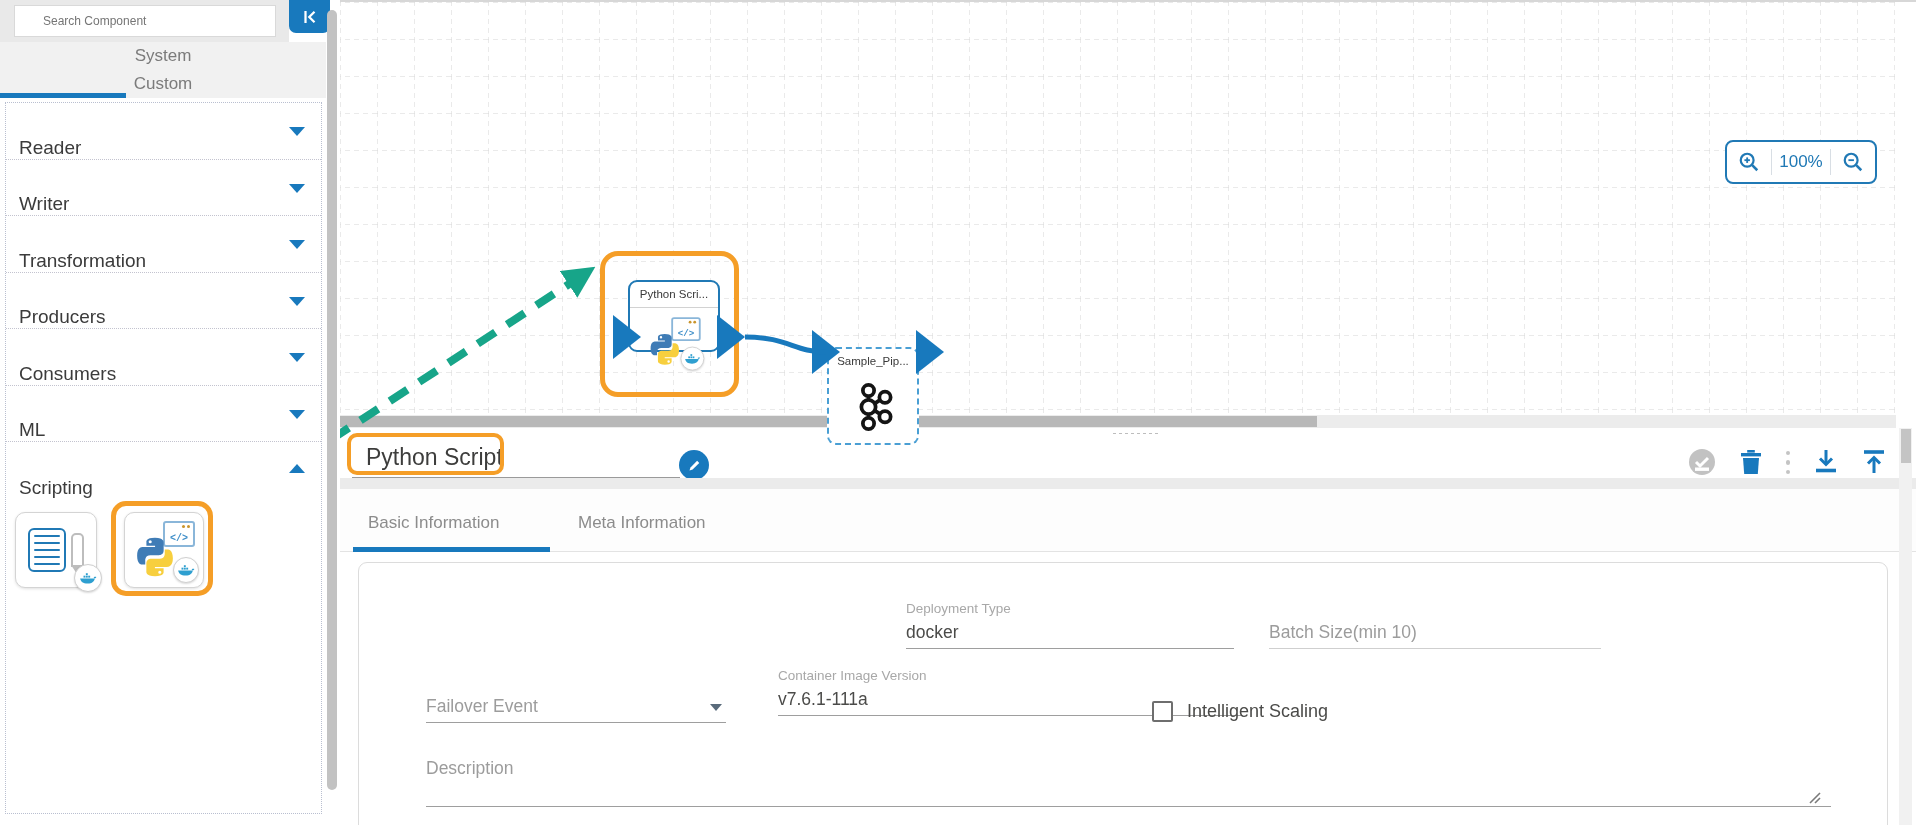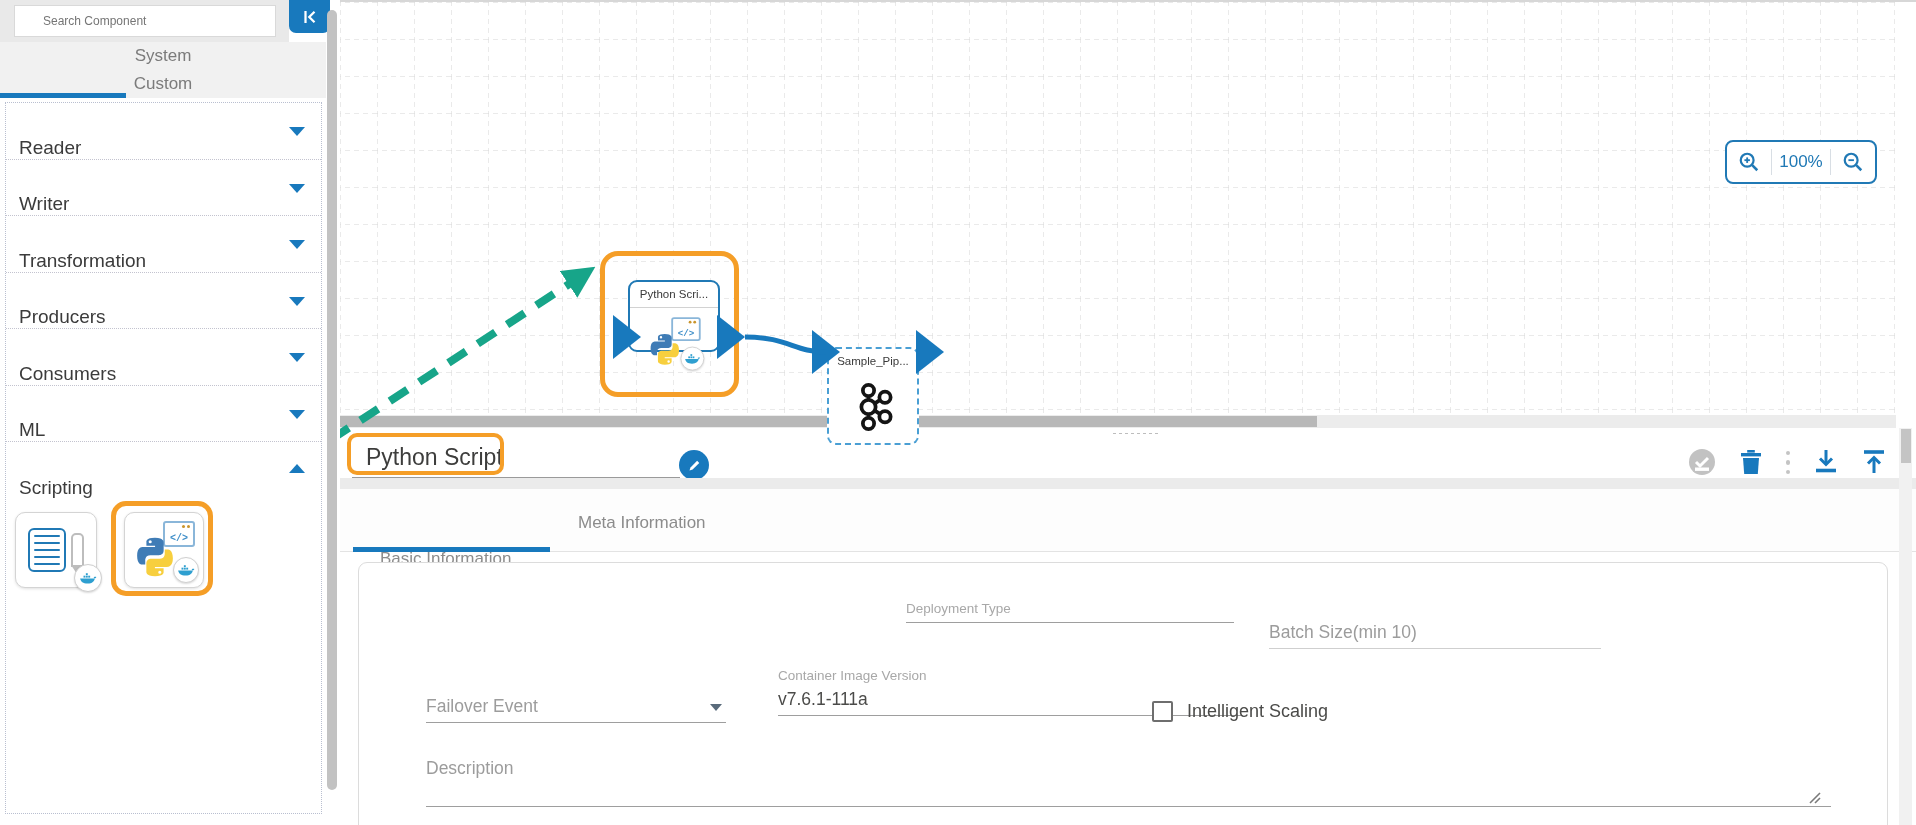--- a/index.html
+++ b/index.html
@@ -62,21 +62,21 @@
   .name-underline{position:absolute;left:12px;top:43px;width:328px;height:1px;background:#9a9a9a;}
   .name-text{position:absolute;left:26px;top:10px;font-size:23px;color:#3d3d3c;}
   .hl-name{position:absolute;left:7px;top:-1px;width:157px;height:42px;border:4px solid #f59e27;border-radius:10px;box-sizing:border-box;pointer-events:none;}
   .edit-btn{position:absolute;left:339px;top:16px;width:30px;height:30px;border-radius:50%;background:#1879bd;border:none;cursor:pointer;display:flex;align-items:center;justify-content:center;}
   .panel-actions{position:absolute;right:30px;top:14px;display:flex;align-items:center;gap:24px;}
   .pa-btn{background:none;border:none;padding:0;cursor:pointer;display:flex;align-items:center;justify-content:center;}
   .kebab span{display:block;width:4.5px;height:4.5px;border-radius:50%;background:#c4c4c4;margin:2.5px 0;}
   .grey-strip{position:absolute;left:0;top:50px;width:100%;height:11px;background:#ebebeb;}
   .ptabs{position:absolute;left:0;top:61px;width:100%;height:63px;background:#fdfdfd;}
   .ptab{position:absolute;top:24px;font-size:17px;color:#8c8c8c;cursor:pointer;}
-  .ptab.t0{left:40px;margin-top:36px;}
+  .ptab.t0{left:28px;}
   .ptab.t1{left:238px;}
   .ptab-underline{position:absolute;left:13px;top:58px;width:197px;height:5px;background:#1879bd;}
   .ptab-hairline{position:absolute;left:0;top:62px;width:100%;height:1px;background:#e3e3e3;}
   .form-card{position:absolute;left:18px;top:134px;width:1530px;height:300px;background:#fff;border:1px solid #dcdcdc;border-radius:9px 9px 0 0;box-sizing:border-box;}
   .fld{position:absolute;}
   .fld .flabel{font-size:13.5px;color:#a8a8a8;margin-bottom:6px;}
   .fld .fvalue{font-size:17.5px;color:#4b4b49;height:24px;}
   .fld .fvalue.ph{color:#9c9c9c;}
   .fld .fline{height:0;border-bottom:1.2px solid #9e9e9e;margin-top:2px;}
   .fld .fline.light{border-bottom-color:#cfcfcf;}
@@ -250,20 +250,21 @@
       <div class="ptab t0">Basic Information</div>
       <div class="ptab t1">Meta Information</div>
       <div class="ptab-hairline"></div>
       <div class="ptab-underline"></div>
     </div>
 
     <div class="form-card">
 
       <div class="fld" style="left:547px;top:38px;width:328px;">
         <div class="flabel">Deployment Type</div>
+        <div class="fvalue">docker</div>
         <div class="fline"></div>
       </div>
       <div class="fld" style="left:910px;top:38px;width:332px;">
         <div class="flabel">&nbsp;</div>
         <div class="fvalue ph">Batch Size(min 10)</div>
         <div class="fline light"></div>
       </div>
 
       <div class="fld" style="left:67px;top:112px;width:300px;">
         <div class="flabel">&nbsp;</div>

